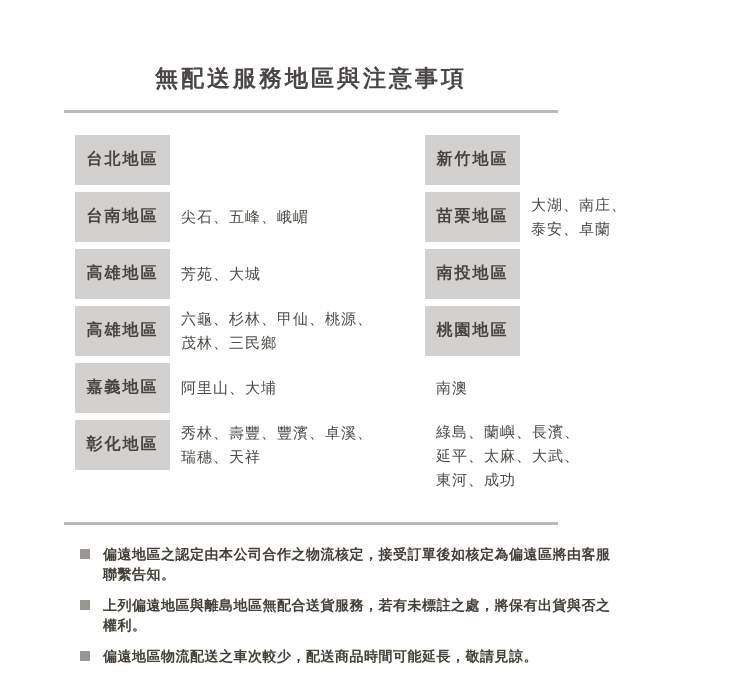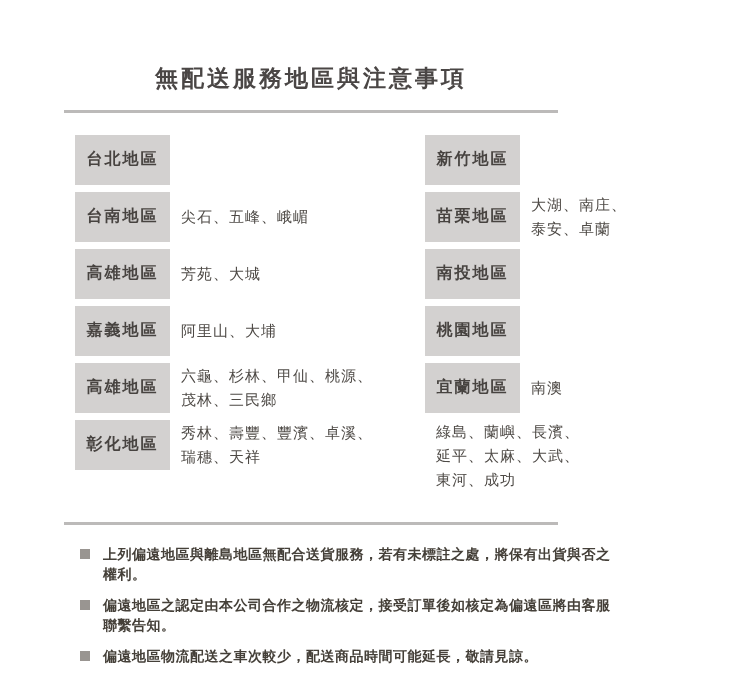--- a/index.html
+++ b/index.html
@@ -105,27 +105,27 @@
       </div>
       <div class="row">
         <div class="row-label">台南地區</div>
         <div class="row-content">尖石、五峰、峨嵋</div>
       </div>
       <div class="row">
         <div class="row-label">高雄地區</div>
         <div class="row-content">芳苑、大城</div>
       </div>
       <div class="row">
-        <div class="row-label">嘉義地區</div>
-        <div class="row-content">阿里山、大埔</div>
-      </div>
-      <div class="row">
         <div class="row-label">高雄地區</div>
         <div class="row-content">六龜、杉林、甲仙、桃源、
 茂林、三民鄉</div>
+      </div>
+      <div class="row">
+        <div class="row-label">嘉義地區</div>
+        <div class="row-content">阿里山、大埔</div>
       </div>
       <div class="row">
         <div class="row-label">彰化地區</div>
         <div class="row-content">秀林、壽豐、豐濱、卓溪、
 瑞穗、天祥</div>
       </div>
     </div>
 
     <div class="col-right">
       <div class="row">
@@ -136,42 +136,41 @@
         <div class="row-content">大湖、南庄、獅潭、
 泰安、卓蘭</div>
       </div>
       <div class="row">
         <div class="row-label">南投地區</div>
       </div>
       <div class="row">
         <div class="row-label">桃園地區</div>
       </div>
       <div class="row">
-        <div class="row-label">宜蘭地區</div>
         <div class="row-content">南澳</div>
       </div>
       <div class="row">
         <div class="row-content">綠島、蘭嶼、長濱、
 延平、太麻、大武、
 東河、成功</div>
       </div>
     </div>
 
   </div>
 
   <div class="divider divider-bottom"></div>
 
   <div class="notes">
     <div class="note">
       <span class="bullet"></span>
-      <span class="note-text">上列偏遠地區與離島地區無配合送貨服務，若有未標註之處，將保有出貨與否之權利。</span>
+      <span class="note-text">偏遠地區之認定由本公司合作之物流核定，接受訂單後如核定為偏遠區將由客服聯繫告知。</span>
     </div>
     <div class="note">
       <span class="bullet"></span>
-      <span class="note-text">偏遠地區之認定由本公司合作之物流核定，接受訂單後如核定為偏遠區將由客服聯繫告知。</span>
+      <span class="note-text">上列偏遠地區與離島地區無配合送貨服務，若有未標註之處，將保有出貨與否之權利。</span>
     </div>
     <div class="note">
       <span class="bullet"></span>
       <span class="note-text">偏遠地區物流配送之車次較少，配送商品時間可能延長，敬請見諒。</span>
     </div>
   </div>
 
 </div>
 
 </body></html>

